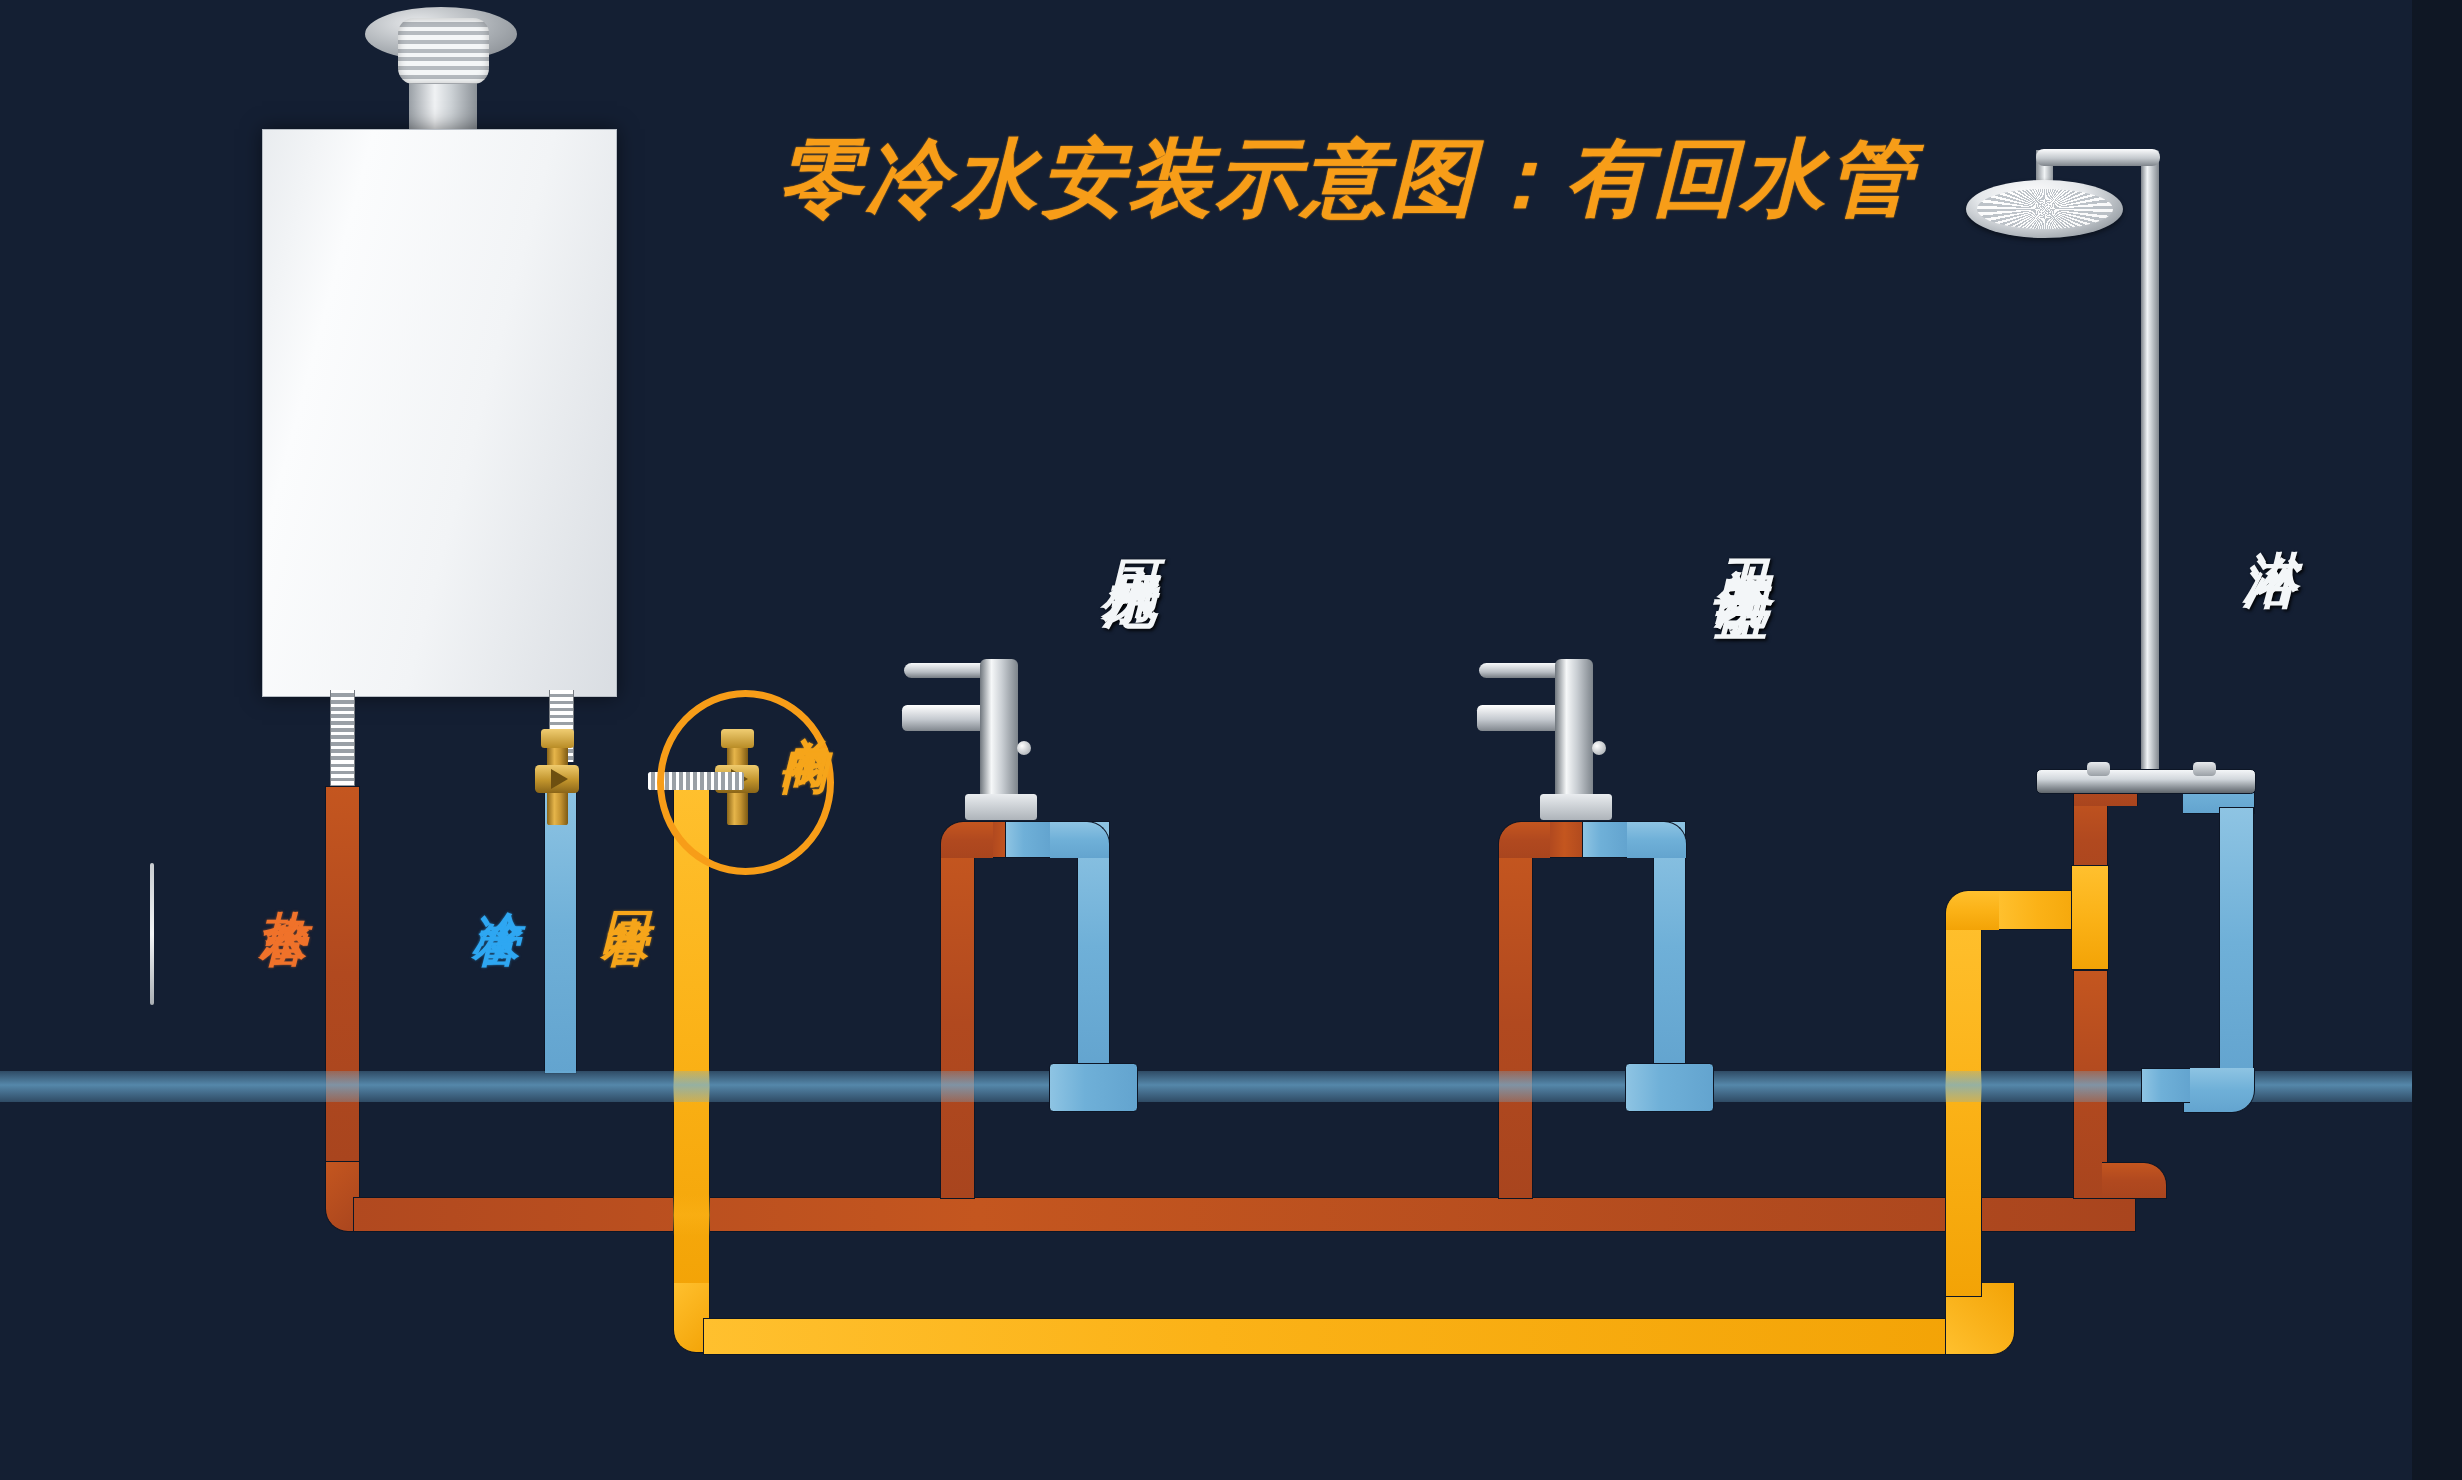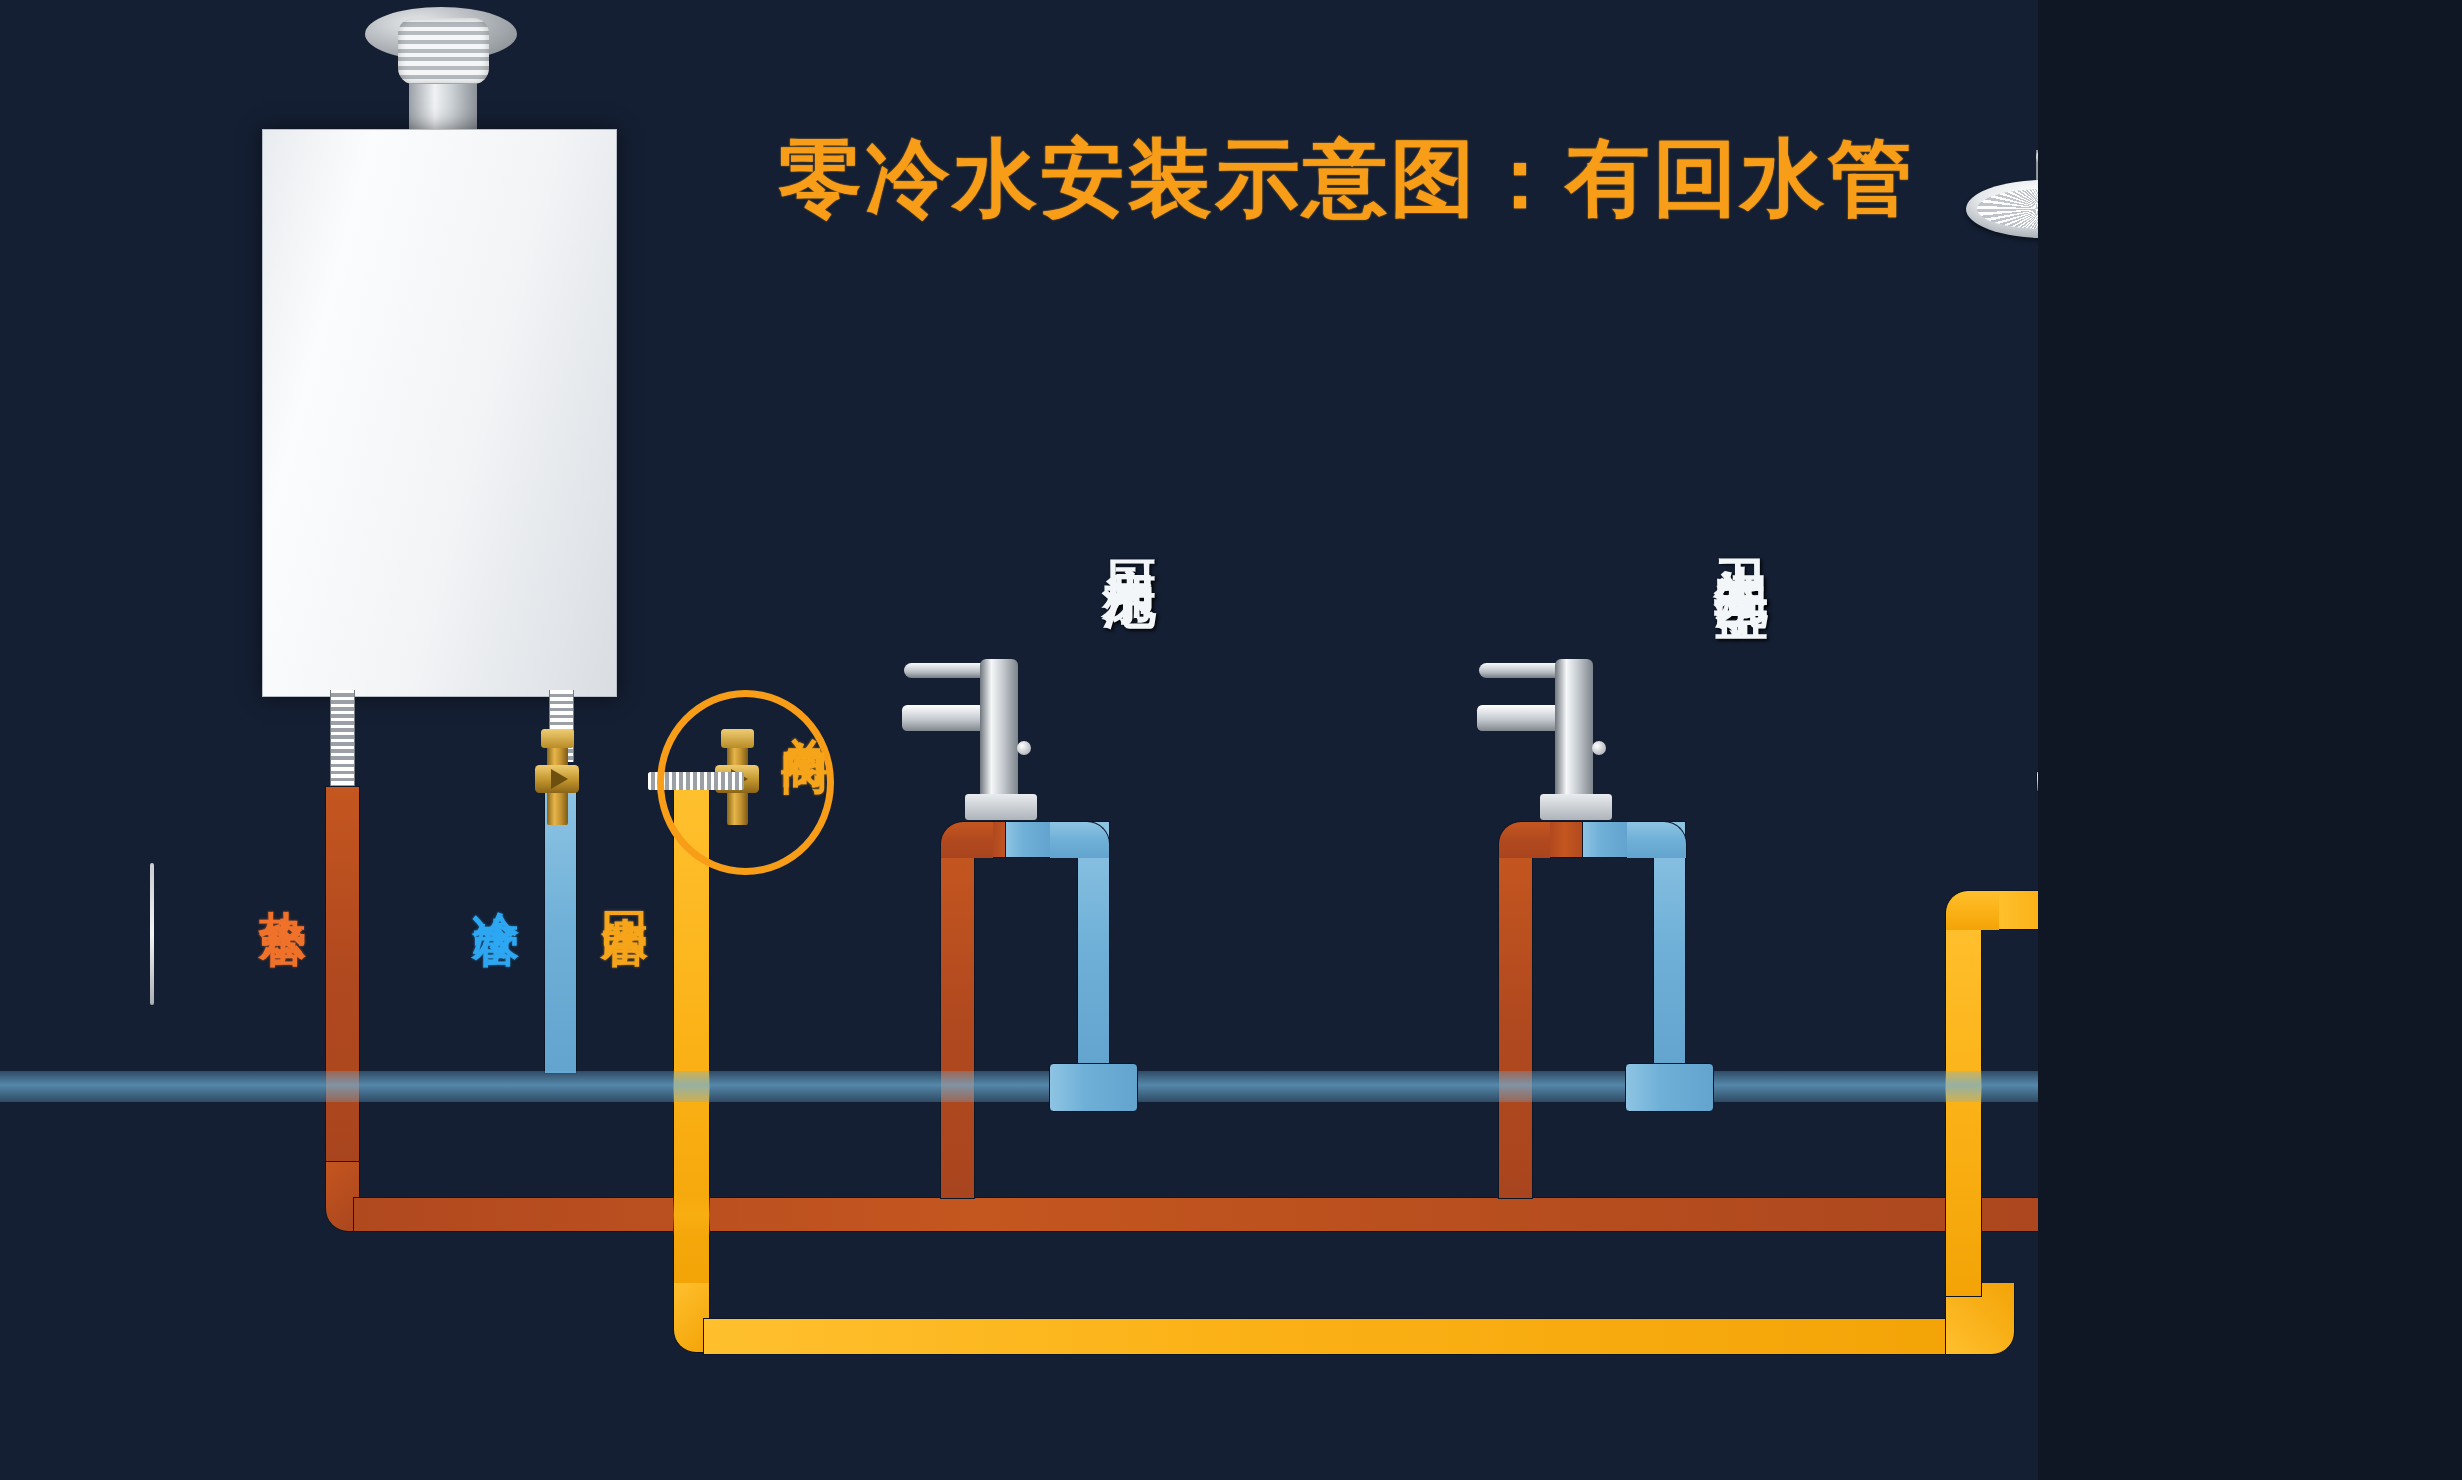--- a/index.html
+++ b/index.html
@@ -2,24 +2,25 @@
 <html style="font-size:14px"><head>
 <meta charset="utf-8">
 <title>零冷水安装示意图</title>
 <style>
   html,body{margin:0;padding:0;background:#0f1724;}
   body{
     font-family:"DejaVu Sans","Liberation Sans",sans-serif;
   }
   #stage{
     position:relative;
-    width:2038px;
+    width:2412px;
     height:1480px;
     background:#141f33;
     overflow:hidden;
+    font-style:italic;
   }
   
   #title{
     position:absolute;
     left:778px; top:122px;
     font-size:84px;
     font-weight:bold;
     letter-spacing:3.5px;
     color:#f79d18;
     text-shadow:0 0 1.7px #f79d18;

